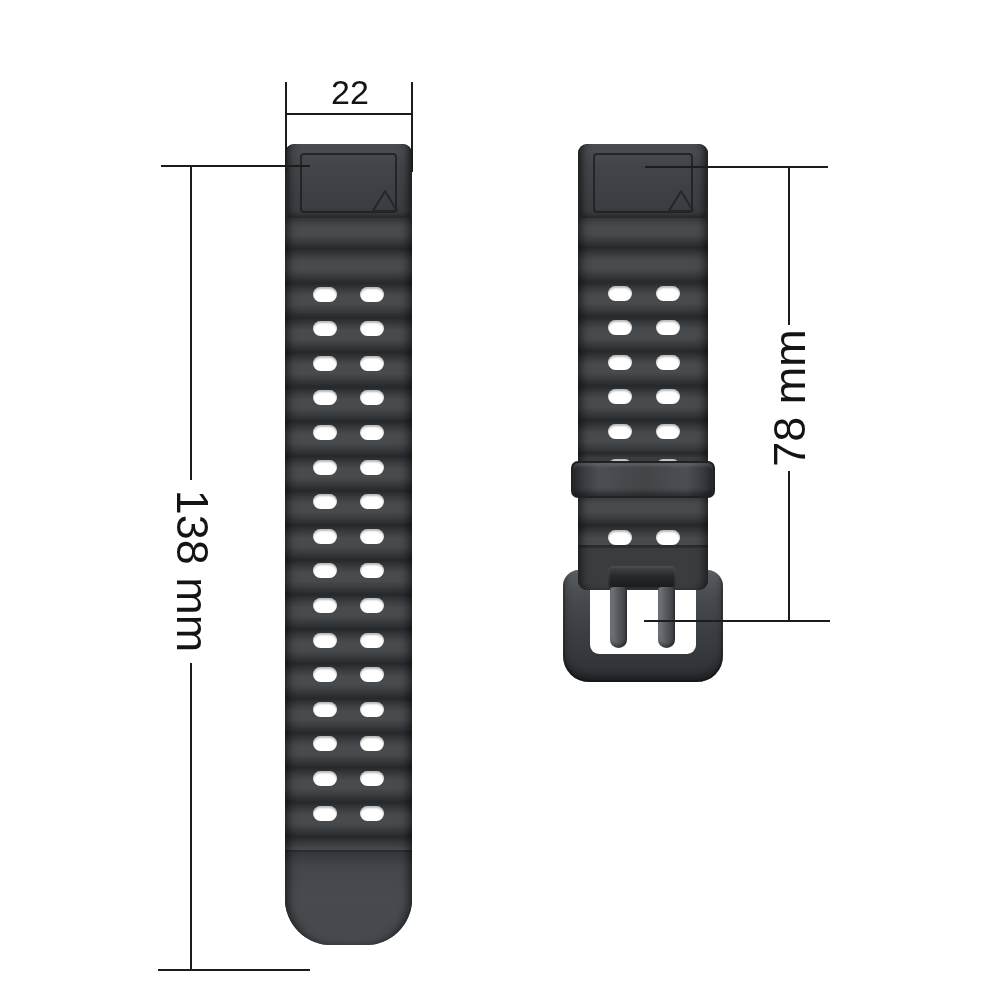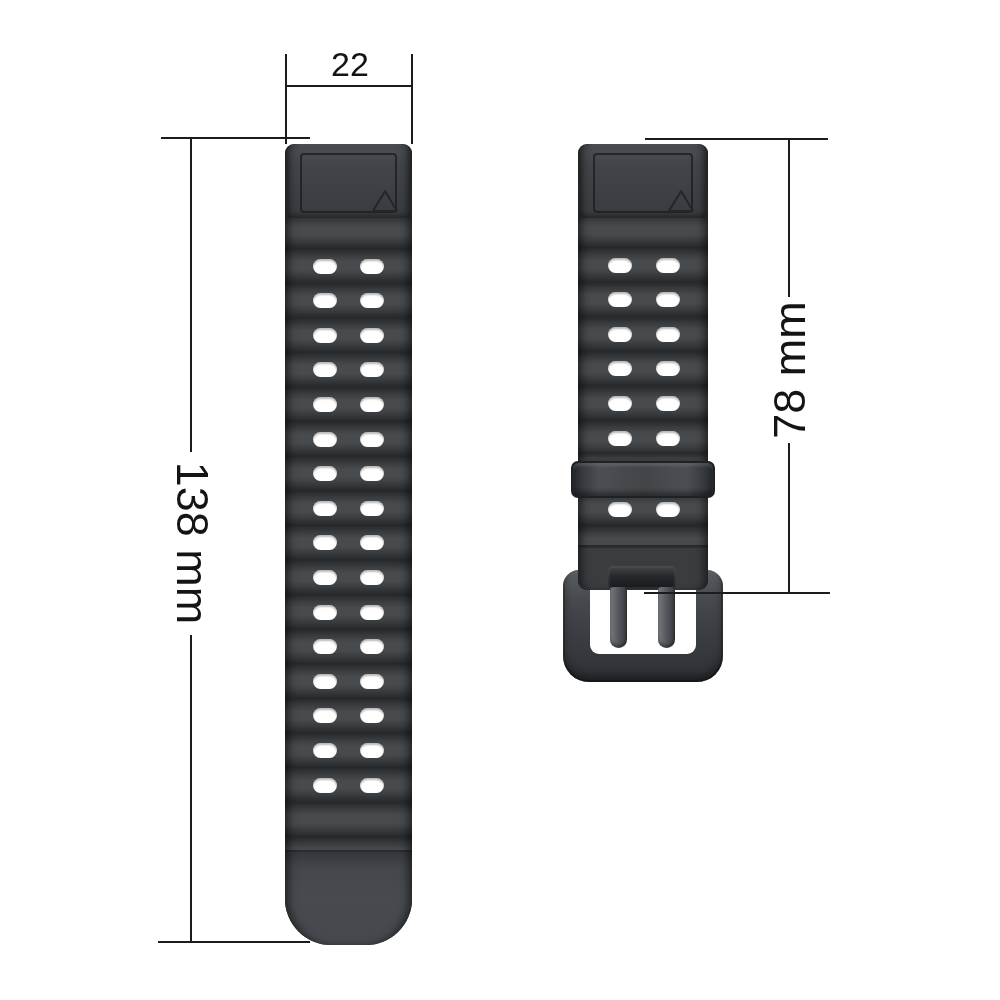--- a/index.html
+++ b/index.html
@@ -1,20 +1,20 @@
 <!DOCTYPE html>
 <html style="--c-background: #ffffff; --c-dim_line: #1c1c1c; --c-dim_text: #141414; --c-strap_base: #393d40; --c-strap_ridge_light: #474b4e; --c-strap_groove_dark: #26292c; --c-lug_outline: #1c1f22; --c-hole_fill: #ffffff; --c-buckle_frame: #3b3e42; --c-prong_metal: #5a5d61;"><head>
 <meta charset="utf-8">
 <style>
   html,body{margin:0;padding:0;background:#fff;}
   .canvas{
     position:relative;width:1000px;height:1000px;background:var(--c-background,#fff);
     font-family:"Liberation Sans",sans-serif;overflow:hidden;
   }
-  .abs{position:absolute;}
+  .abs{position:absolute;margin-top:28px;}
   
   .dline{position:absolute;background:var(--c-dim_line,#1c1c1c);z-index:30;}
   .dim-label{
     position:absolute;color:var(--c-dim_text,#141414);line-height:1;
     white-space:nowrap;z-index:31;
   }
   .dim-label.horiz{font-size:34px;text-align:center;}
   .dim-label.rot-cw{font-size:45px;transform:translate(-50%,-50%) rotate(90deg);}
   .dim-label.rot-ccw{font-size:45px;transform:translate(-50%,-50%) rotate(-90deg);}
   

